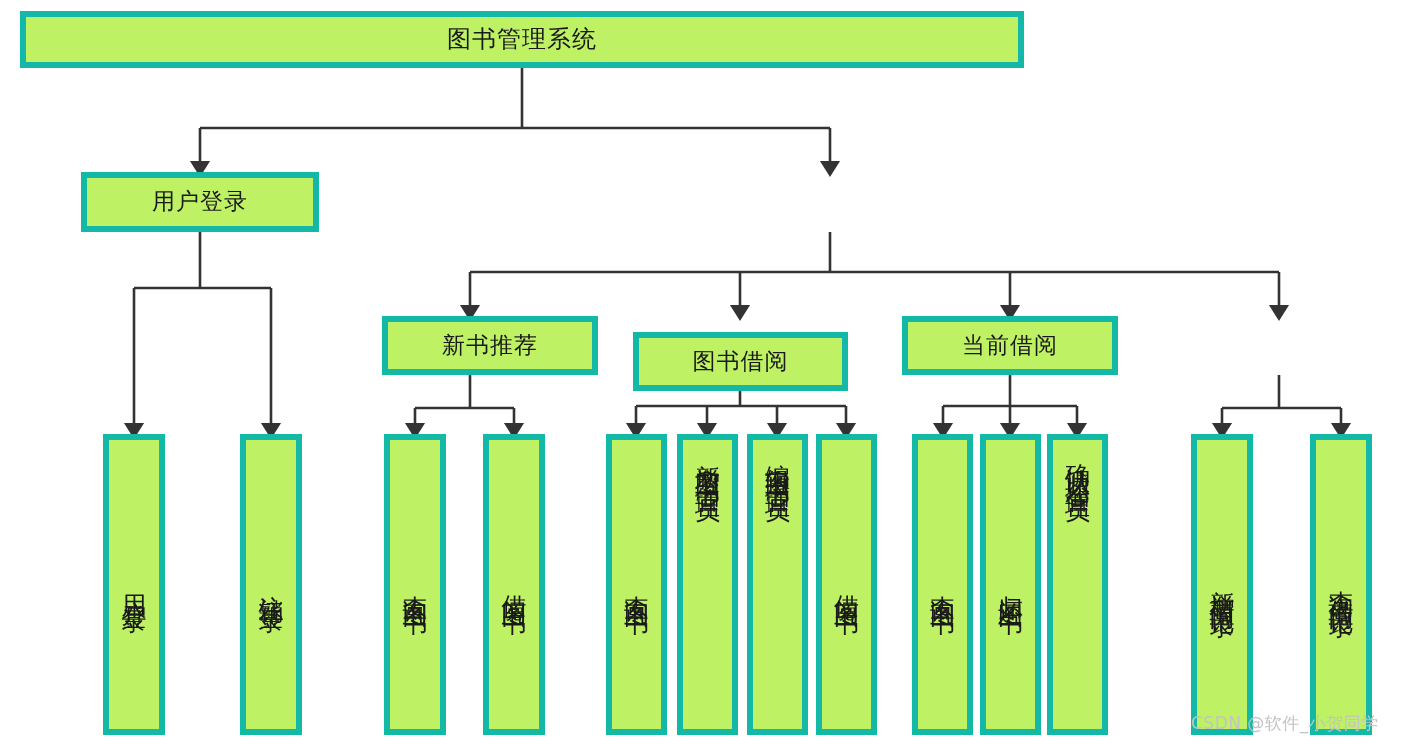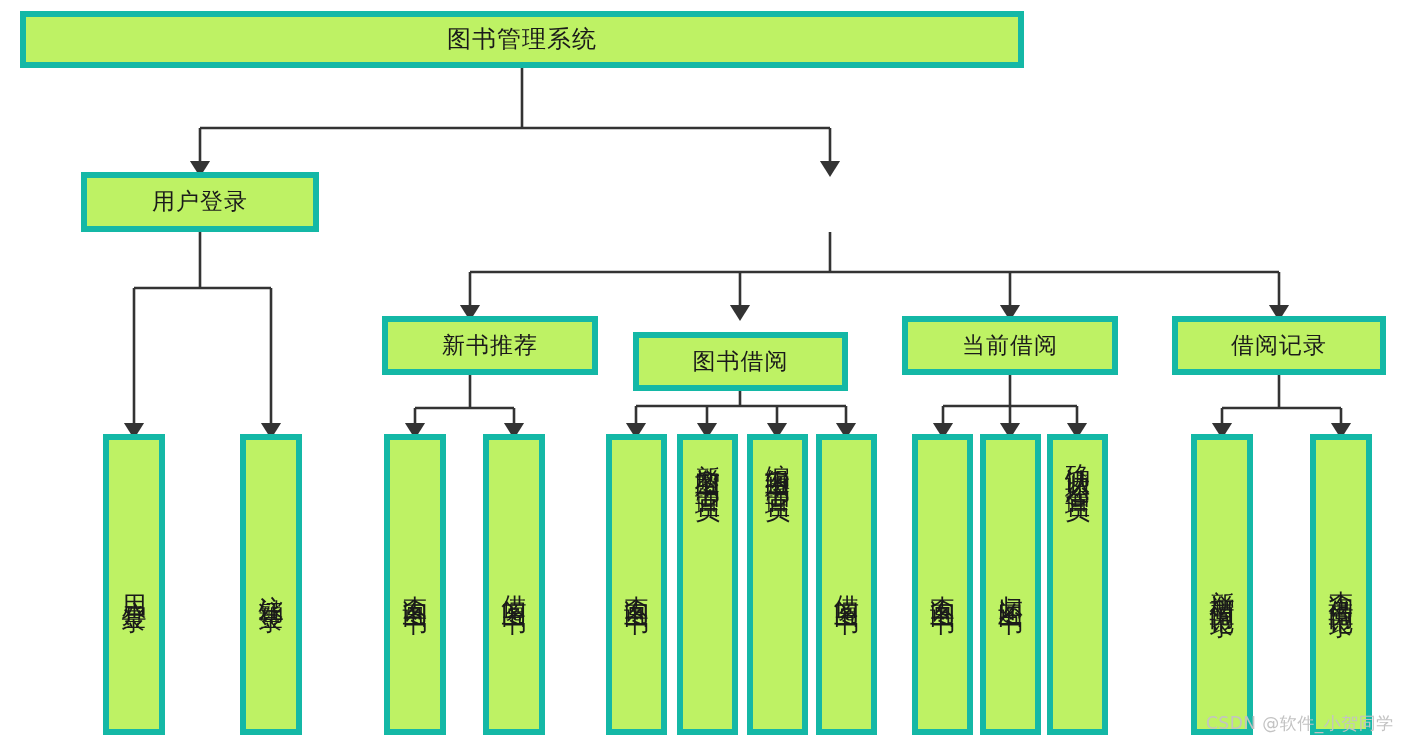--- a/index.html
+++ b/index.html
@@ -121,23 +121,20 @@
 
   <div class="node h-node" style="left:382px;top:316px;width:216px;height:59px;">
     <span class="label">新书推荐</span>
   </div>
   <div class="node h-node" style="left:633px;top:316px;width:215px;height:59px;margin-top:16px;">
     <span class="label">图书借阅</span>
   </div>
   <div class="node h-node" style="left:902px;top:316px;width:216px;height:59px;">
     <span class="label">当前借阅</span>
   </div>
-  <div class="node h-node" style="left:1172px;top:316px;width:214px;height:59px;">
-    <span class="label">借阅记录</span>
-  </div>
 
   <div class="node v-node centered" style="left:103px;top:434px;width:62px;height:301px;">
     <span class="label">用户登录</span>
   </div>
   <div class="node v-node centered" style="left:240px;top:434px;width:62px;height:301px;">
     <span class="label">注销登录</span>
   </div>
 
   <div class="node v-node centered" style="left:384px;top:434px;width:62px;height:301px;">
     <span class="label">查询图书</span>
@@ -169,15 +166,15 @@
     <span class="label">确认归还（管理员）</span>
   </div>
 
   <div class="node v-node centered" style="left:1191px;top:434px;width:62px;height:301px;">
     <span class="label">新增借阅记录</span>
   </div>
   <div class="node v-node centered" style="left:1310px;top:434px;width:62px;height:301px;">
     <span class="label">查询借阅记录</span>
   </div>
 
-  <div class="watermark" style="left:1191px;top:712px;padding-left:15px;">CSDN @软件_小贺同学</div>
+  <div class="watermark" style="left:1191px;top:712px;">CSDN @软件_小贺同学</div>
 
 </div>
 
 </body></html>

